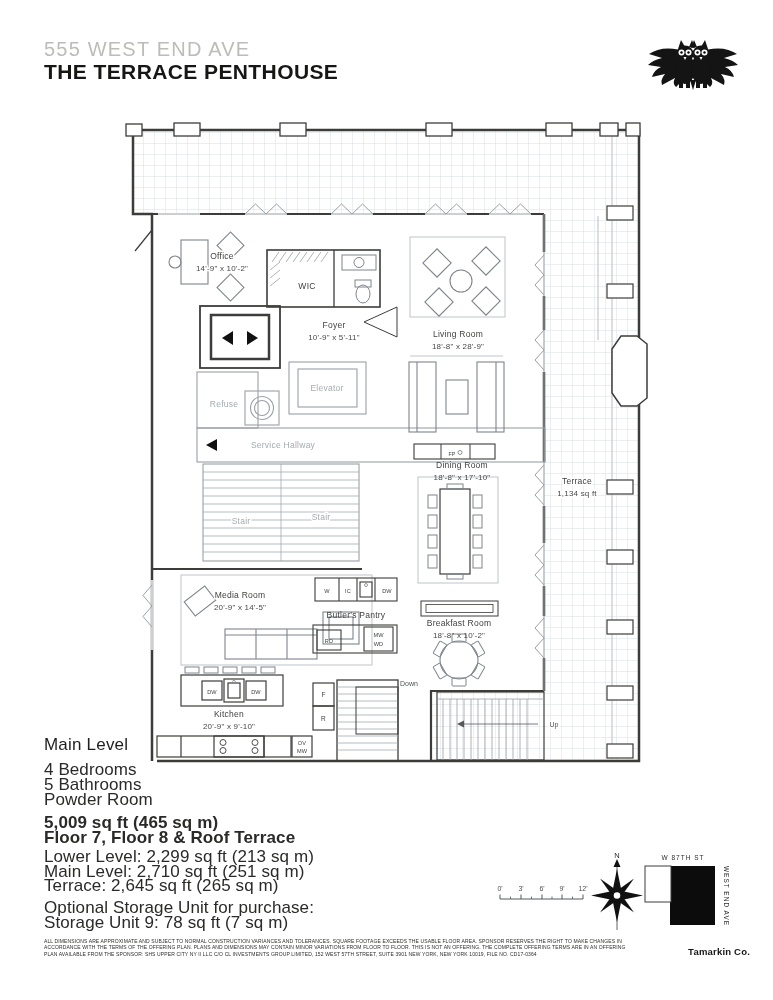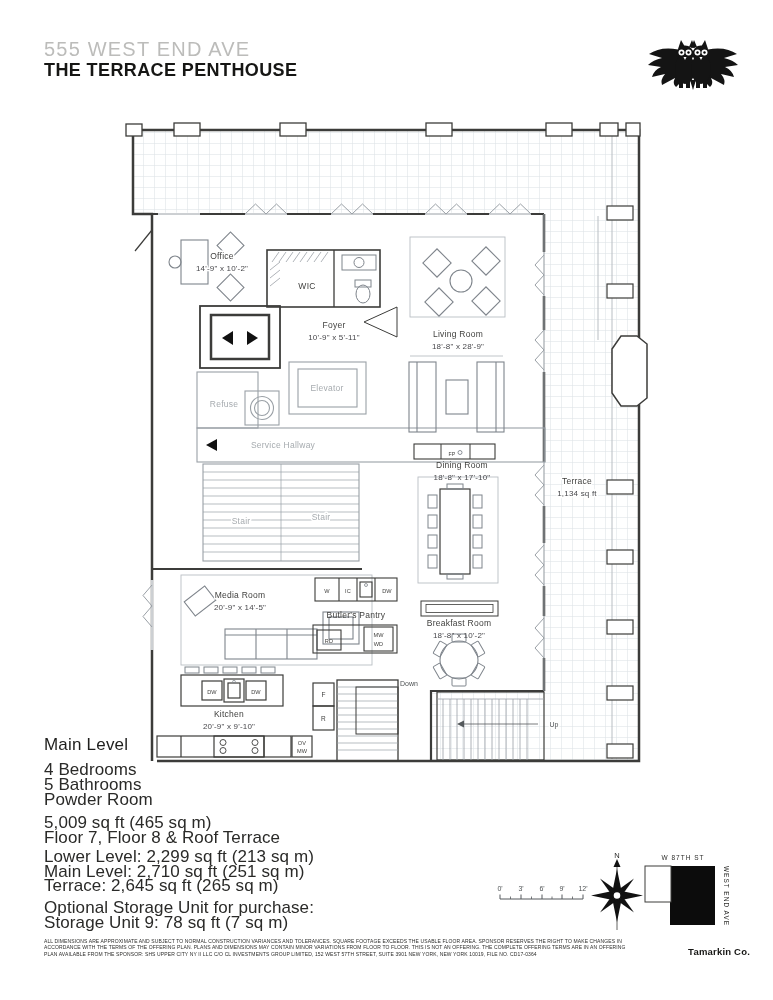--- a/index.html
+++ b/index.html
@@ -1,23 +1,23 @@
 <!DOCTYPE html>
 <html><head>
 <meta charset="utf-8">
 <style>
   html,body{margin:0;padding:0;background:#fff;}
   #page{position:relative;width:773px;height:1000px;background:#fff;overflow:hidden;
         font-family:"Liberation Sans",sans-serif;padding-left:8px;}
   .abs{position:absolute;}
   #addr{left:44px;top:38px;font-size:20px;letter-spacing:1.2px;color:#bcbcba;font-weight:500;}
-  #ttl{left:44px;top:60px;font-size:18px;letter-spacing:.4px;color:#161614;font-weight:700;}
+  #ttl{left:44px;top:60px;font-size:21px;letter-spacing:.4px;color:#161614;font-weight:700;}
   .sumtxt{left:44px;color:#2a2a28;font-size:17px;line-height:15px;letter-spacing:.1px;}
   #mainlevel{left:44px;top:735px;font-size:17px;color:#1f1f1d;letter-spacing:.2px;}
-  #feat{top:762px;}  #area{top:815px;}  #levels{top:850px;line-height:14.5px;}  #storage{top:900px;}
+  #feat{top:762px;}  #area{top:815px;font-weight:bold;}  #levels{top:850px;line-height:14.5px;}  #storage{top:900px;}
   #disc{left:44px;top:938px;width:656px;font-size:5px;line-height:6.3px;letter-spacing:.12px;color:#2c2c2a;}
   #brand{right:31px;top:946px;font-size:9.5px;font-weight:700;color:#161614;letter-spacing:.2px;margin-left:32px;}
   svg text{font-family:"Liberation Sans",sans-serif;}
   .rm{font-size:8.5px;fill:#3f3f3d;letter-spacing:.25px;text-anchor:middle;}
   .dim{font-size:8px;fill:#48484c;letter-spacing:.2px;text-anchor:middle;}
   .gy{fill:#a6abaf;}
   .ap{font-size:5.6px;fill:#3f3f3d;text-anchor:middle;letter-spacing:.1px;}
   .sm{font-size:7px;fill:#4e5254;text-anchor:middle;}
   .halo{paint-order:stroke;stroke:#fff;stroke-width:3px;stroke-linejoin:round;}
   .wall{stroke:#3c3c3a;fill:none;}

